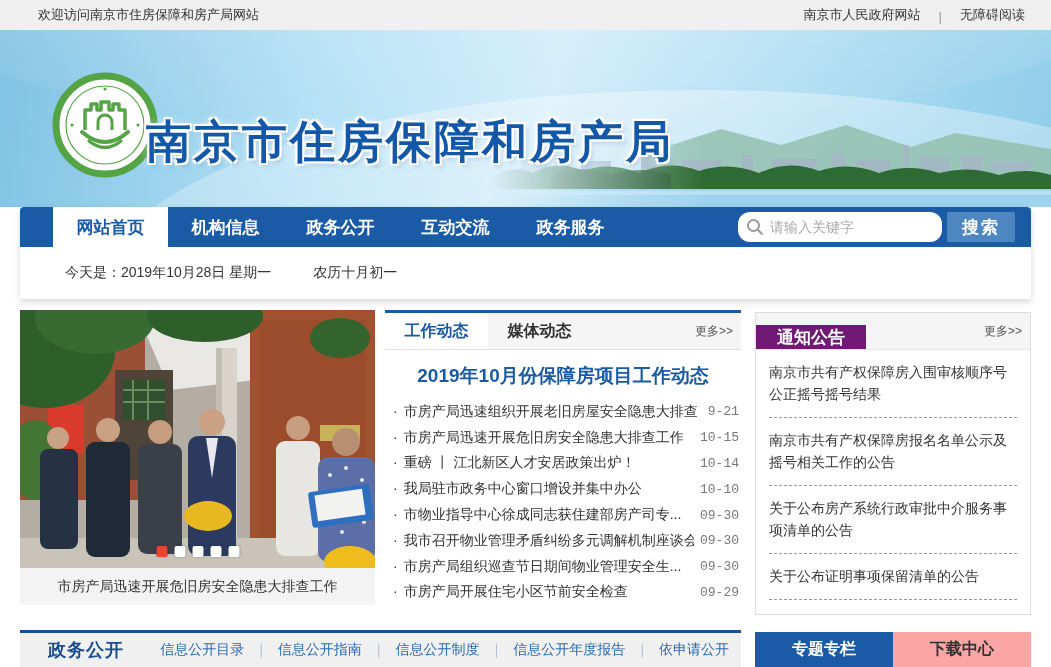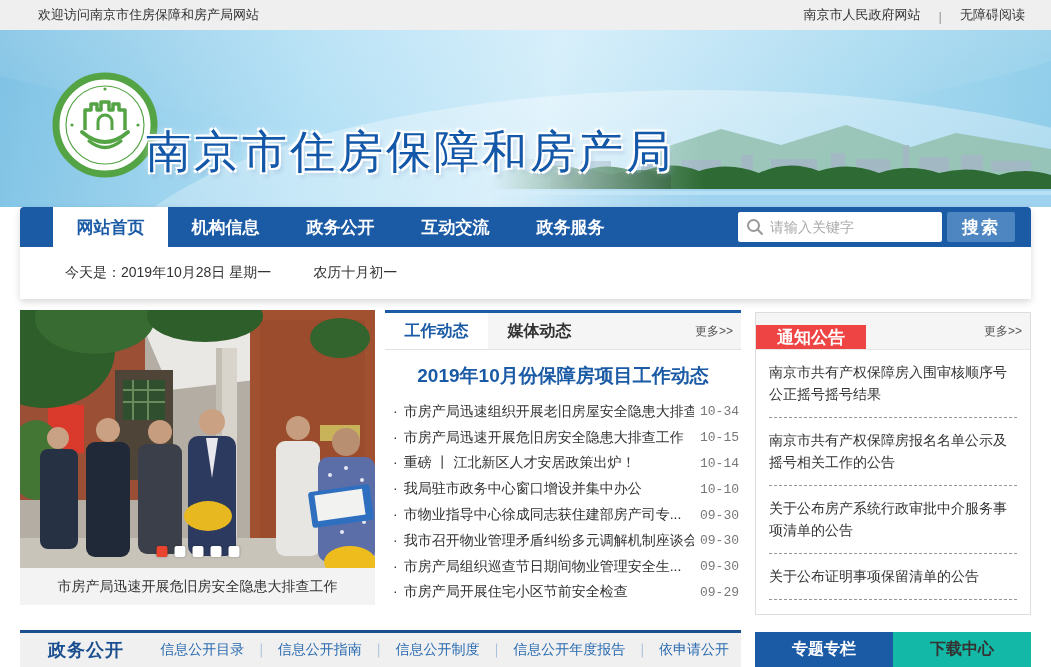--- a/index.html
+++ b/index.html
@@ -14,38 +14,38 @@
   .top-links{display:flex;align-items:flex-end;gap:18px;}
   .top-links .sep{color:#999;}
   .top-links a{color:#333;text-decoration:none;cursor:pointer;}
   
   .banner{position:absolute;top:30px;left:0;width:1051px;height:177px;overflow:hidden;
     background:linear-gradient(100deg,#7fc2e4 0%,#b3e0f5 30%,#d2edfa 52%,#a6d9f0 82%,#8fcde9 100%);}
   .wave{position:absolute;border-radius:50%;}
   .wave1{left:-200px;top:-260px;width:1400px;height:360px;background:linear-gradient(180deg,rgba(255,255,255,.45),rgba(255,255,255,0));}
   .wave2{left:100px;top:60px;width:1200px;height:400px;background:linear-gradient(180deg,rgba(255,255,255,.35),rgba(255,255,255,0));}
   .logo{position:absolute;left:52px;top:42px;width:106px;height:106px;}
-  .site-title{position:absolute;left:146px;top:92px;font-size:45px;font-weight:normal;
+  .site-title{position:absolute;left:146px;top:82px;font-size:45px;font-weight:bold;
     color:#1257a8;letter-spacing:3px;white-space:nowrap;
     text-shadow:-2px -2px 0 #fff,2px -2px 0 #fff,-2px 2px 0 #fff,2px 2px 0 #fff,0 0 8px rgba(255,255,255,.9),3px 4px 4px rgba(30,80,150,.25);}
   .cityscape{position:absolute;right:0;bottom:0;width:560px;height:92px;
     -webkit-mask-image:linear-gradient(to right,transparent,#000 38%);
     mask-image:linear-gradient(to right,transparent,#000 38%);}
   
   .wrapper{position:absolute;left:20px;top:207px;width:1011px;background:#fff;
     box-shadow:0 3px 7px rgba(0,0,0,.15);border-radius:4px 4px 0 0;}
   .nav{height:40px;background:#1b5aa5;border-radius:4px 4px 0 0;display:flex;position:relative;}
   .nav-tabs{display:flex;margin-left:33px;}
   .nav-tab{width:115px;height:40px;display:flex;align-items:center;justify-content:center;
     color:#fff;font-size:17px;font-weight:bold;cursor:pointer;}
   .nav-tab.active{background:#fff;color:#1b5aa5;height:47px;border-radius:0 0 6px 6px;z-index:2;}
   .nav-tab.active span{margin-top:-7px;}
   .search{position:absolute;right:16px;top:5px;display:flex;align-items:center;}
   .search-box{position:relative;}
-  .search-box input{width:204px;height:30px;border:none;border-radius:2px;padding:0 8px 0 32px;
+  .search-box input{width:204px;height:30px;border:none;border-radius:12px;padding:0 8px 0 32px;
     font-size:14px;color:#333;outline:none;background:#fff;font-family:inherit;}
   .search-box input::placeholder{color:#aaa;}
   .search-icon{position:absolute;left:8px;top:6px;width:18px;height:18px;}
   .search-btn{width:68px;height:30px;margin-left:5px;background:#4d86c0;color:#fff;border:none;
     border-radius:2px;font-size:17px;font-weight:bold;cursor:pointer;font-family:Liberation Serif, serif;letter-spacing:2px;}
   .date-bar{height:52px;display:flex;align-items:center;font-size:14px;color:#333;padding-left:45px;}
   .date-bar .lunar{margin-left:42px;}
   
   .carousel{position:absolute;left:20px;top:310px;width:355px;}
   .photo{position:relative;height:258px;overflow:hidden;background:#b3ada3;cursor:pointer;}
@@ -66,33 +66,33 @@
     padding:13px 0 5px;cursor:pointer;}
   .news-list{list-style:none;padding:5px 2px 8px 6px;}
   .news-list li{display:flex;align-items:center;height:25.8px;font-size:14px;cursor:pointer;}
   .news-list .ttl{flex:1;white-space:nowrap;overflow:hidden;color:#333;}
   .news-list .ttl::before{content:"·";margin:0 6px 0 2px;color:#333;}
   .news-list .dt{color:#777;font-size:13px;margin-left:6px;font-family:"Liberation Mono","DejaVu Sans Mono",monospace;}
   
   .notices{position:absolute;left:755px;top:312px;width:276px;height:303px;background:#fff;
     border:1px solid #ddd;overflow:hidden;}
   .notices-header{height:37px;background:#f5f5f5;border-bottom:1px solid #e6e6e6;display:flex;position:relative;}
-  .notices-title{width:110px;background:#ef4444;color:#fff;font-size:17px;font-weight:bold;
+  .notices-title{width:110px;background:#701a75;color:#fff;font-size:17px;font-weight:bold;
     display:flex;align-items:center;justify-content:center;margin-top:12px;}
   .notices-list{list-style:none;padding:0 13px;}
   .notices-list li{font-size:14px;line-height:22px;padding:11px 0 12px;border-bottom:1px dashed #999;
     color:#333;cursor:pointer;}
   
   .gov{position:absolute;left:20px;top:630px;width:721px;height:37px;background:#f0f0f0;
     border-top:3px solid #1b4f90;display:flex;align-items:center;}
   .gov-title{font-size:18px;font-weight:bold;color:#1b4f90;margin-left:28px;letter-spacing:1px;}
   .gov-links{margin-left:auto;display:flex;align-items:center;font-size:14px;padding-right:12px;}
   .gov-link{color:#2a6bb0;cursor:pointer;white-space:nowrap;}
   .gov-link + .gov-link::before{content:"｜";color:#9db9d8;margin:0 10px;cursor:default;}
-  .bottom-tabs{position:absolute;left:755px;top:632px;width:276px;height:35px;display:flex;background:#14b8a6;}
+  .bottom-tabs{position:absolute;left:755px;top:632px;width:276px;height:35px;display:flex;background:#fca5a5;}
   .btab{flex:1;display:flex;align-items:center;justify-content:center;font-size:16px;font-weight:bold;
     color:#333;cursor:pointer;}
   .btab.active{background:#1b5aa5;color:#fff;}
 </style>
 </head>
 <body>
 
 <header class="top-bar">
   <span>欢迎访问南京市住房保障和房产局网站</span>
   <span class="top-links">
@@ -264,21 +264,21 @@
         <div class="news-tab">
           <span class="lbl">媒体动态</span>
         </div>
       </div>
     <a class="more">更多&gt;&gt;</a>
   </div>
   <a class="headline">2019年10月份保障房项目工作动态</a>
   <ul class="news-list" id="news-list">
       <li>
     <span class="ttl">市房产局迅速组织开展老旧房屋安全隐患大排查</span>
-    <span class="dt">10-34</span>
+    <span class="dt">9-21</span>
   </li>
       <li>
     <span class="ttl">市房产局迅速开展危旧房安全隐患大排查工作</span>
     <span class="dt">10-15</span>
   </li>
       <li>
     <span class="ttl">重磅 丨 江北新区人才安居政策出炉！</span>
     <span class="dt">10-14</span>
   </li>
       <li>

